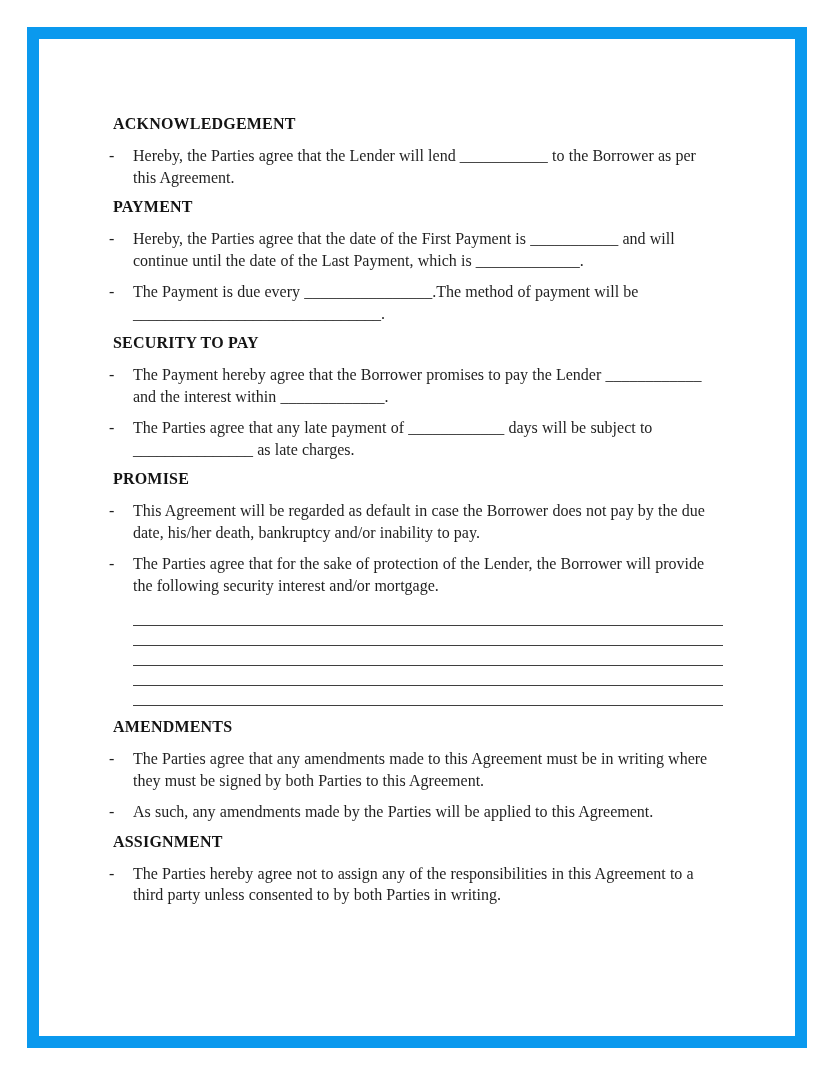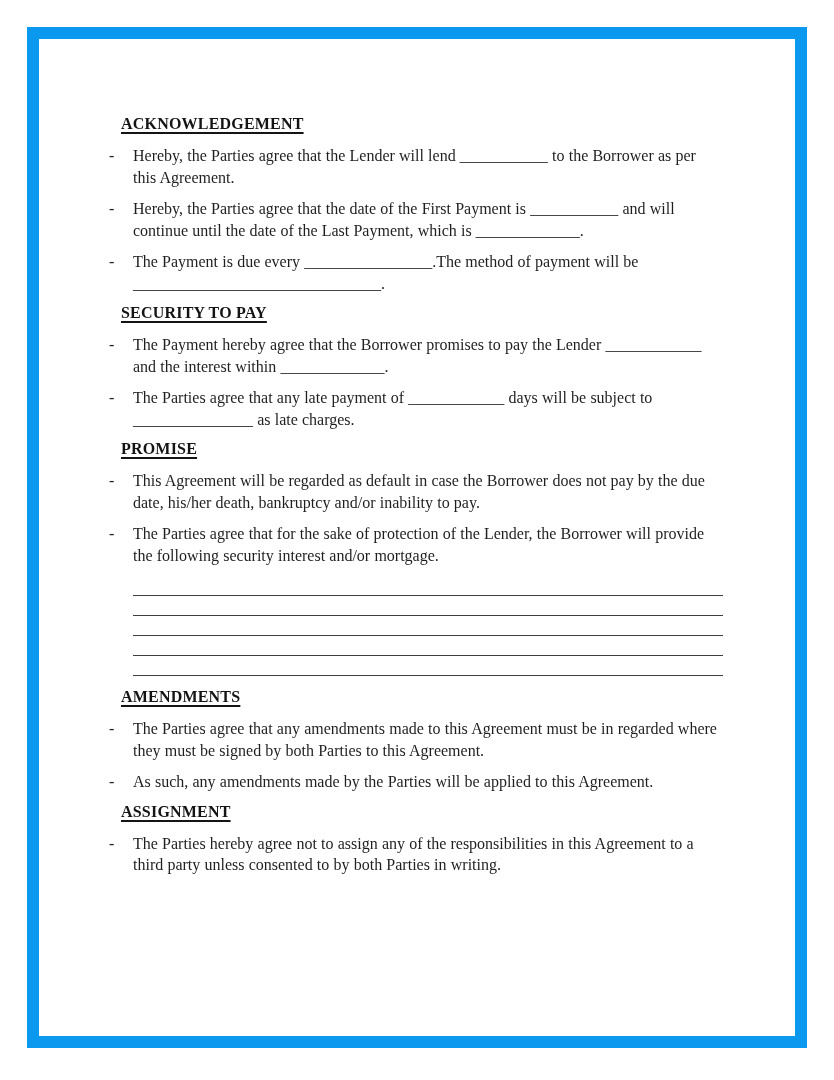--- a/index.html
+++ b/index.html
@@ -28,25 +28,24 @@
   }
   .page {
     height: 100%;
     padding: 76px 72px 0 70px;
     overflow: hidden;
     background: #ffffff;
   }
   h2.section-heading {
     font-size: 16px;
     line-height: 18px;
-    margin: 0 0 12px 12px;
+    margin: 0 0 12px 4px;
     font-weight: bold;
     color: #141414;
     letter-spacing: 0.2px;
-    text-decoration: underline;
     text-decoration-thickness: 2px;
     text-underline-offset: 3px;
   }
   .bullet {
     display: flex;
     align-items: flex-start;
     margin: 0 0 10px 0;
     font-size: 16px;
     line-height: 21.5px;
   }
@@ -77,20 +76,21 @@
 
       <section>
         <h2 class="section-heading">ACKNOWLEDGEMENT</h2>
         <div class="bullet">
           <span class="dash">-</span>
           <p>Hereby, the Parties agree that the Lender will lend ___________ to the Borrower as per this Agreement.</p>
         </div>
       </section>
 
       <section>
+        <h2 class="section-heading">PAYMENT</h2>
         <div class="bullet">
           <span class="dash">-</span>
           <p>Hereby, the Parties agree that the date of the First Payment is ___________ and will continue until the date of the Last Payment, which is _____________.</p>
         </div>
         <div class="bullet">
           <span class="dash">-</span>
           <p>The Payment is due every ________________.The method of payment will be _______________________________.</p>
         </div>
       </section>
 
@@ -128,21 +128,21 @@
           <div class="write-line"></div>
           <div class="write-line"></div>
           <div class="write-line"></div>
         </div>
       </section>
 
       <section>
         <h2 class="section-heading">AMENDMENTS</h2>
         <div class="bullet">
           <span class="dash">-</span>
-          <p>The Parties agree that any amendments made to this Agreement must be in regarded where they must be signed by both Parties to this Agreement.</p>
+          <p>The Parties agree that any amendments made to this Agreement must be in writing where they must be signed by both Parties to this Agreement.</p>
         </div>
         <div class="bullet">
           <span class="dash">-</span>
           <p>As such, any amendments made by the Parties will be applied to this Agreement.</p>
         </div>
       </section>
 
       <section>
         <h2 class="section-heading">ASSIGNMENT</h2>
         <div class="bullet">

